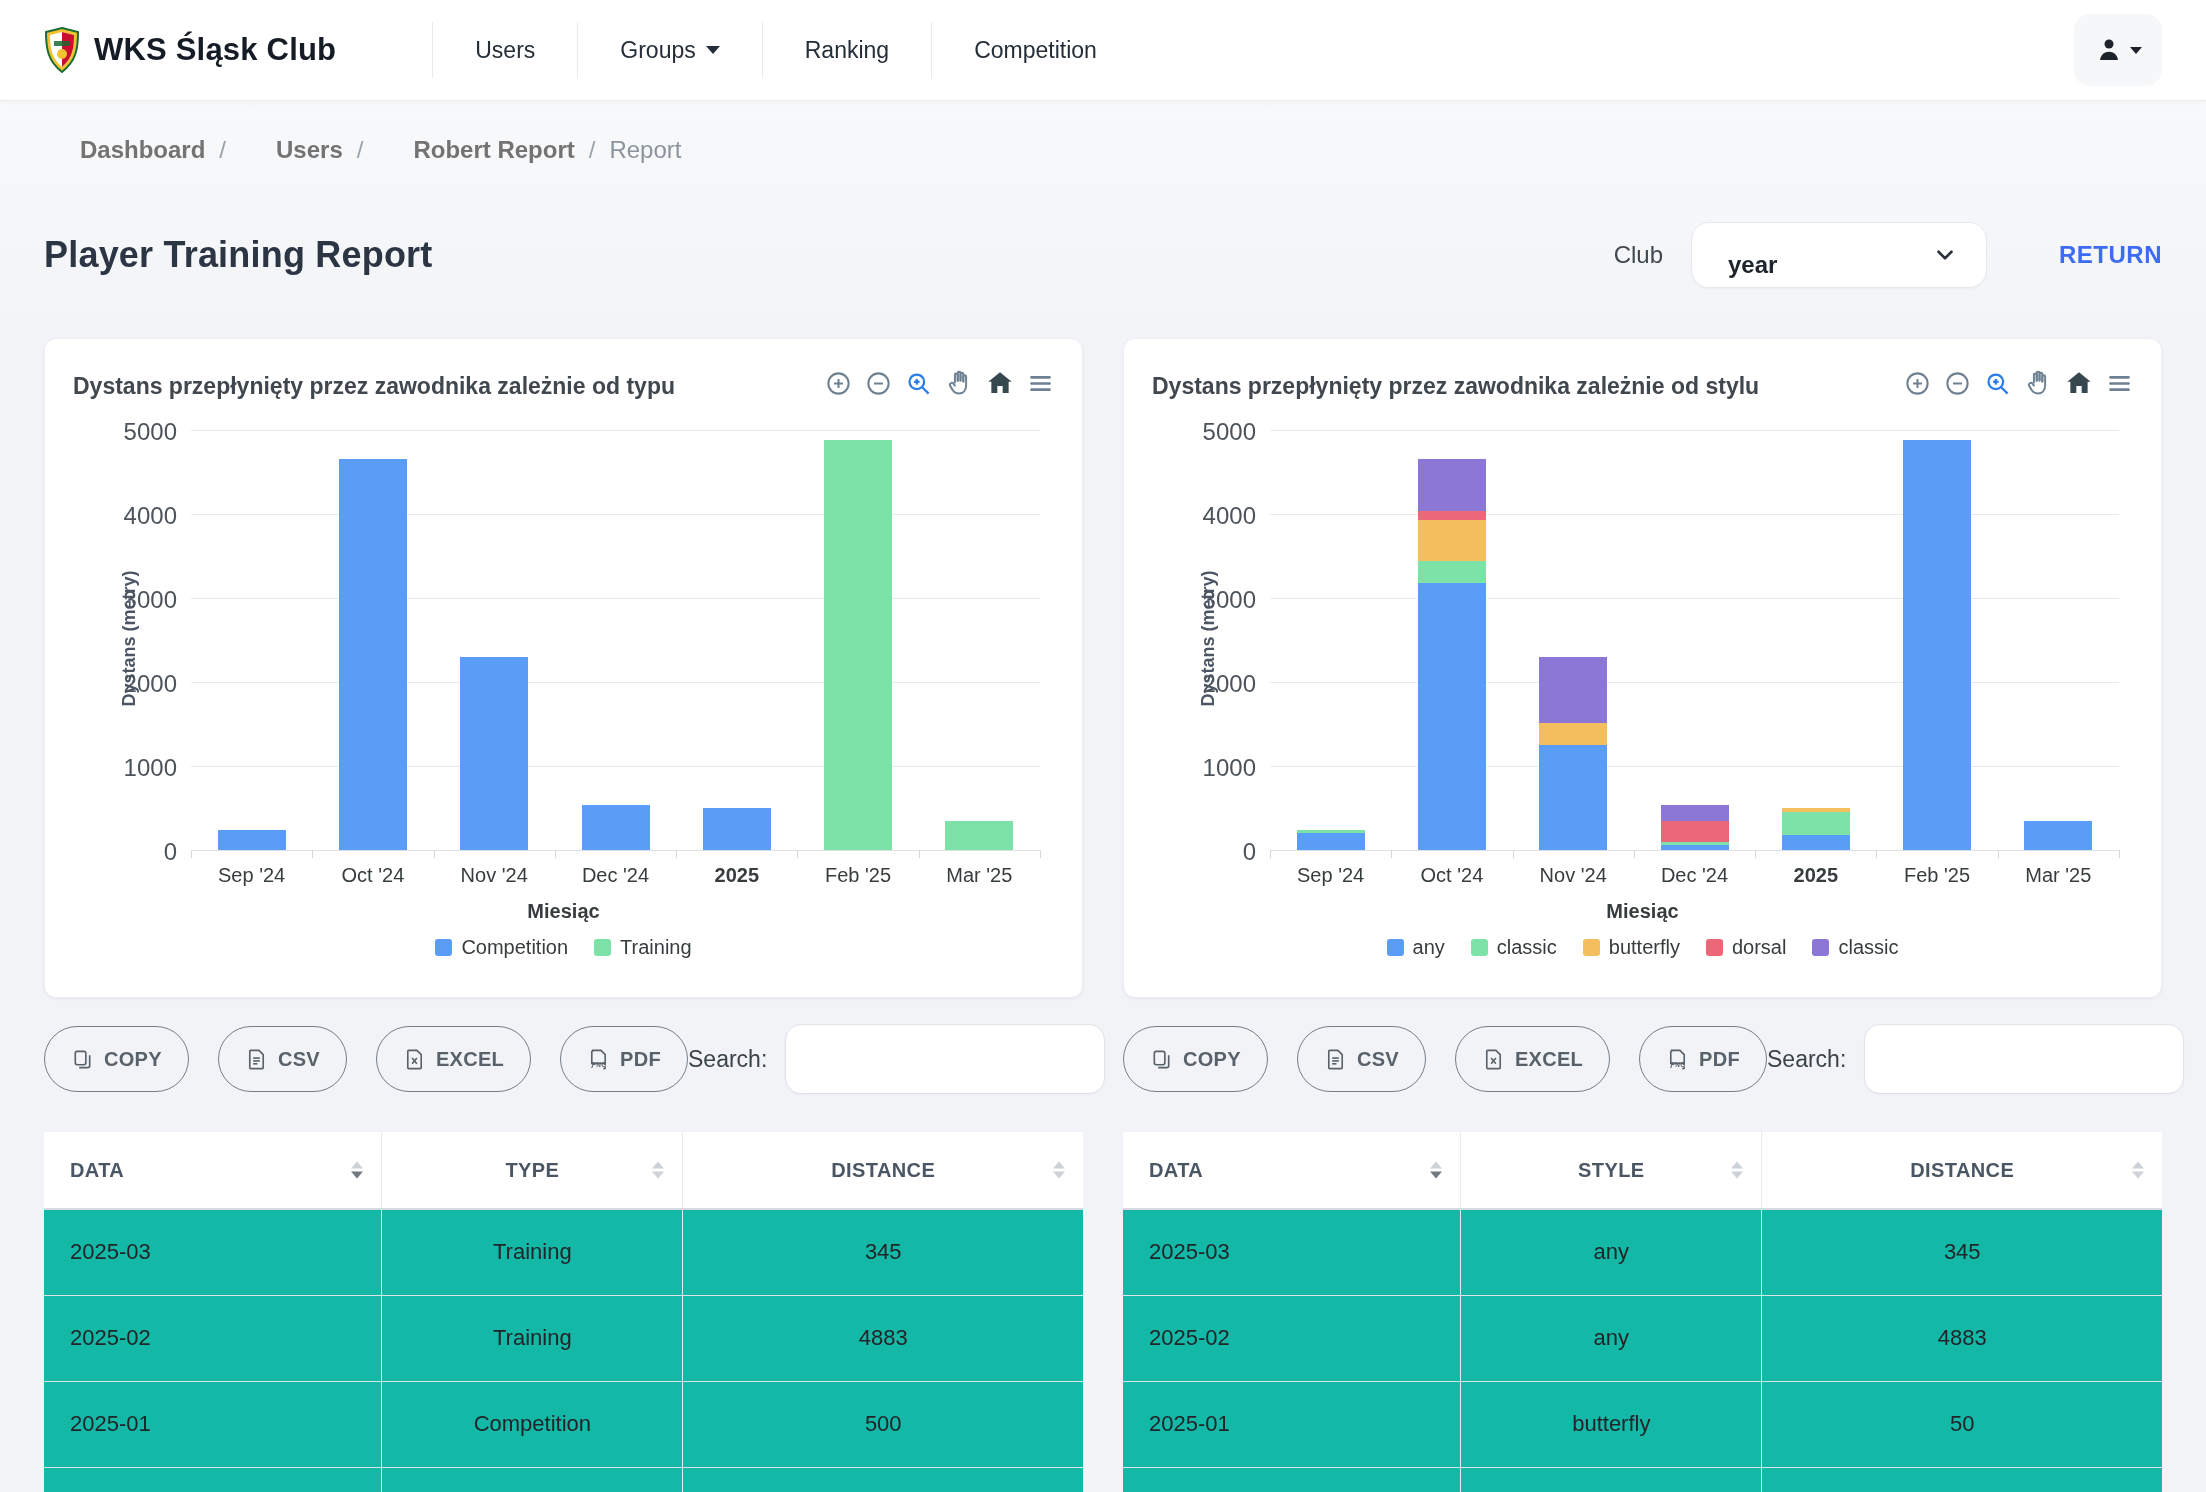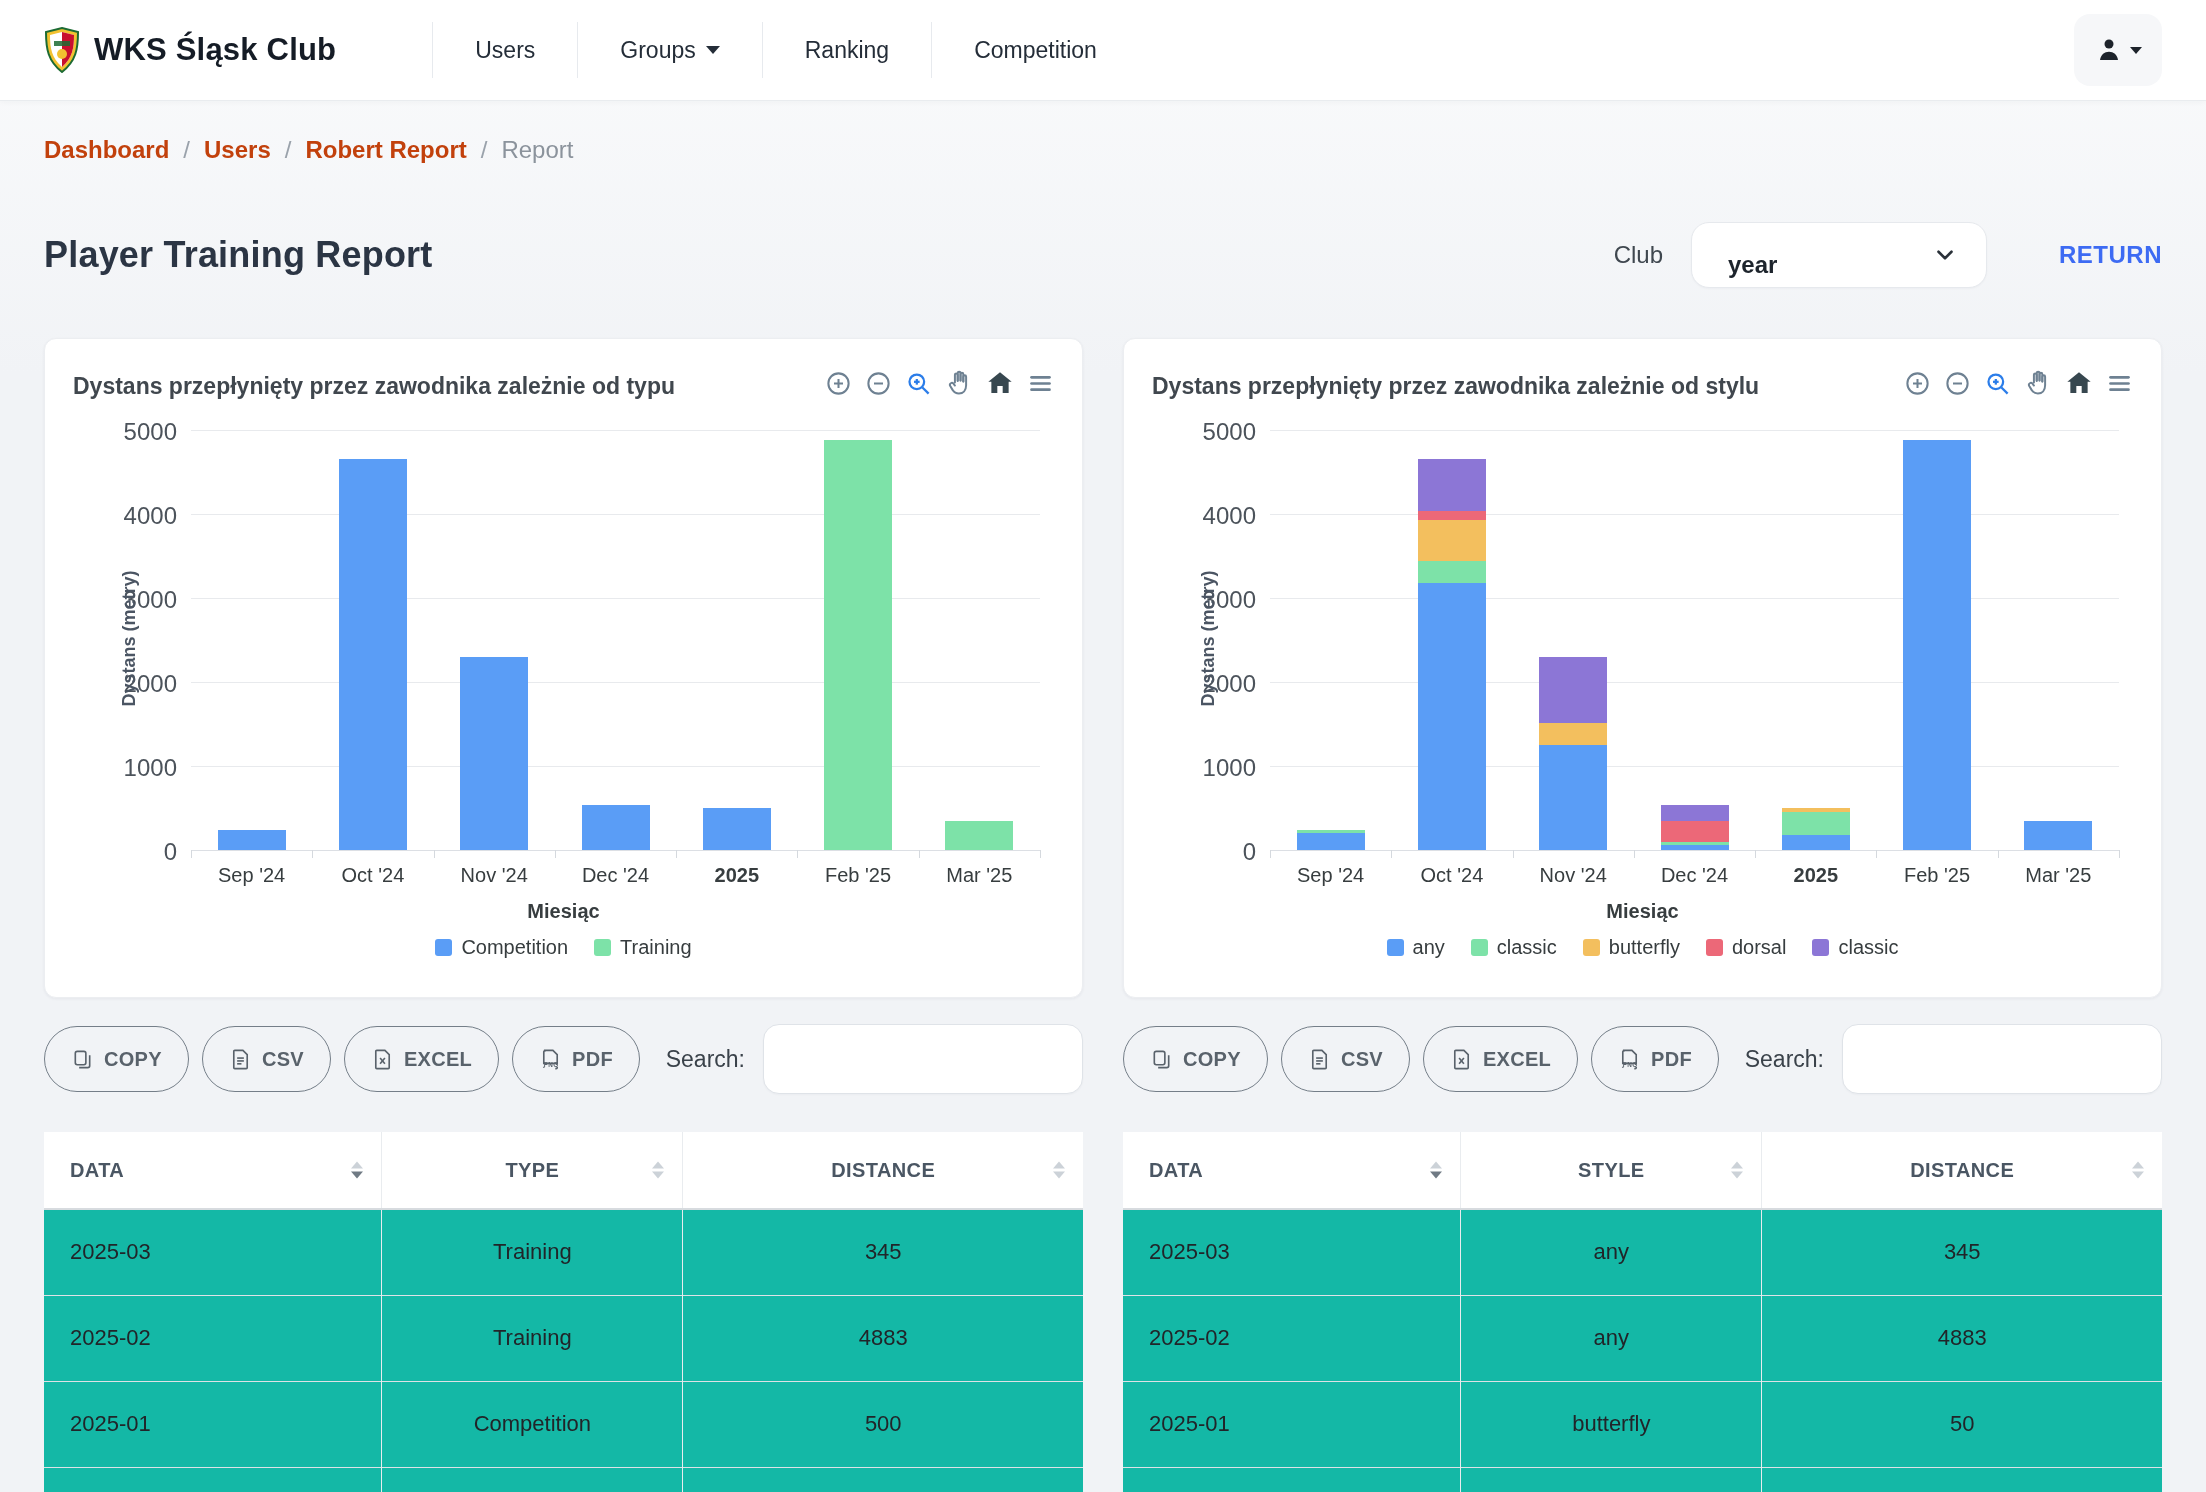--- a/index.html
+++ b/index.html
@@ -28,21 +28,21 @@
     border-left:7px solid transparent; border-right:7px solid transparent; border-top:8px solid #242d38;
   }
   .user-menu {
     margin-left:auto; width:88px; height:72px; border-radius:16px; background:#f6f7f9;
     border:none; display:flex; align-items:center; justify-content:center; gap:6px; cursor:pointer;
   }
   .user-caret { width:0;height:0;border-left:6px solid transparent;border-right:6px solid transparent;border-top:7px solid #1d232b; }
   
   .main { padding:36px 44px 0 44px; }
   .breadcrumb { font-size:24px; display:flex; gap:14px; align-items:center; }
-  .breadcrumb .bc-link { color:#c2410c; font-weight:600; cursor:pointer; }
+  .breadcrumb .bc-link { color:#737373; font-weight:600; cursor:pointer;margin-left:36px; }
   .breadcrumb .bc-sep { color:#9aa2ab; font-weight:400; }
   .breadcrumb .bc-current { color:#8b939c; }
   .title-row { margin-top:58px; display:flex; align-items:center; }
   .page-title { font-size:36px; font-weight:700; color:#2b3544; letter-spacing:.2px; }
   .range-group { margin-left:auto; display:flex; align-items:center; gap:28px; }
   .range-label { font-size:24px; color:#3f474f; }
   .range-select {
     width:296px; height:66px; background:#fff; border:1px solid #e6e9ed; border-radius:18px;
     display:flex; align-items:center; padding:0 28px 0 36px; cursor:pointer;
     box-shadow:0 1px 2px rgba(30,40,60,.03);
@@ -73,21 +73,21 @@
   .bar-seg { position:absolute; }
   .xtick { position:absolute; text-align:center; font-size:20px; color:#373d3f; }
   .xtick.bold { font-weight:700; }
   .xboundary { position:absolute; width:1px; height:8px; background:#d5d9de; }
   .xlabel { position:absolute; width:100%; text-align:center; font-size:20px; font-weight:700; color:#373d3f; }
   .legend { position:absolute; width:100%; display:flex; justify-content:center; gap:26px; }
   .legend-item { display:flex; align-items:center; gap:9px; font-size:20px; color:#373d3f; cursor:pointer; }
   .legend-swatch { width:17px; height:17px; border-radius:3px; }
   
   .controls { margin-top:26px; display:flex; align-items:center; height:70px; }
-  .btn-group { display:flex; gap:13px; }
+  .btn-group { display:flex; gap:29px; }
   .export-btn {
     display:flex; align-items:center; gap:10px; height:66px; padding:0 26px;
     border:1px solid #747e88; border-radius:33px; background:transparent; cursor:pointer;
     font-family:"Liberation Sans", sans-serif; font-size:20px; font-weight:700; color:#59626b; letter-spacing:.3px;
   }
   .search-wrap { margin-left:auto; display:flex; align-items:center; gap:18px; }
   .search-label { font-size:23px; color:#3a424a; }
   .search-input {
     width:320px; height:70px; border:1px solid #dfe3e8; border-radius:16px; background:#fff;
     font-size:22px; padding:0 20px; outline:none; box-shadow:0 1px 2px rgba(30,40,60,.03);

